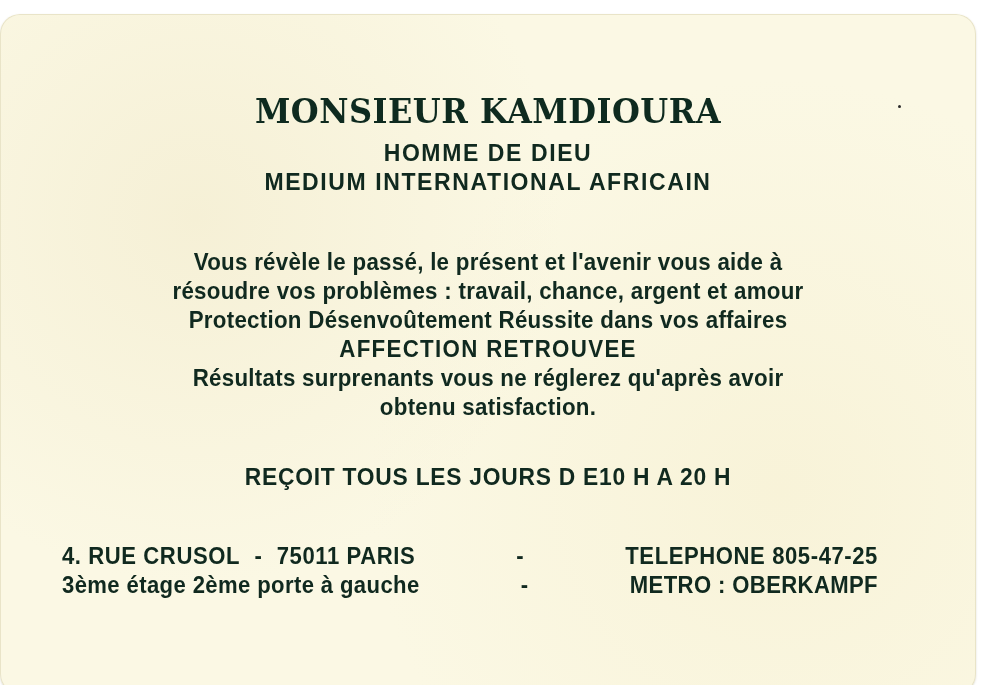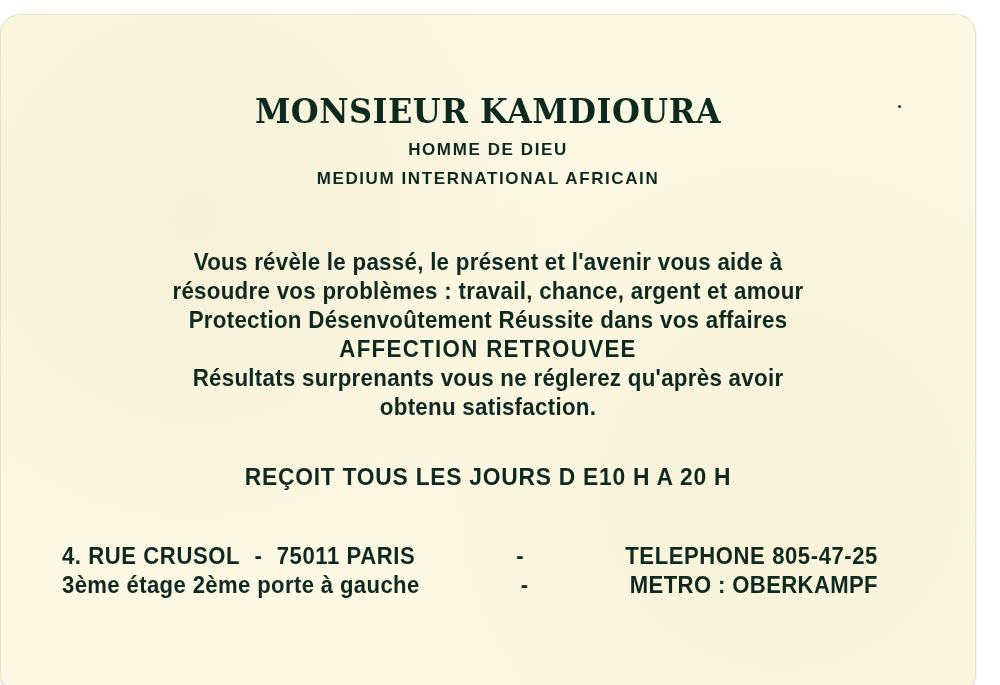--- a/index.html
+++ b/index.html
@@ -36,21 +36,21 @@
     }
     .title {
       top: 78px;
       font-family: "DejaVu Serif", "Liberation Serif", serif;
       font-size: 33px;
       letter-spacing: 0.5px;
       transform: scaleX(0.97);
       color: #0e2a1f;
     }
     .sub {
-      font-size: 17px;
+      font-size: 23px;
       letter-spacing: 1.6px;
     }
     .sub1 { top: 126px; }
     .sub2 { top: 155px; }
     .sub3 { top: 184px; }
 
     .body {
       font-size: 24px;
       letter-spacing: 0.3px;
       transform: scaleX(0.93);

